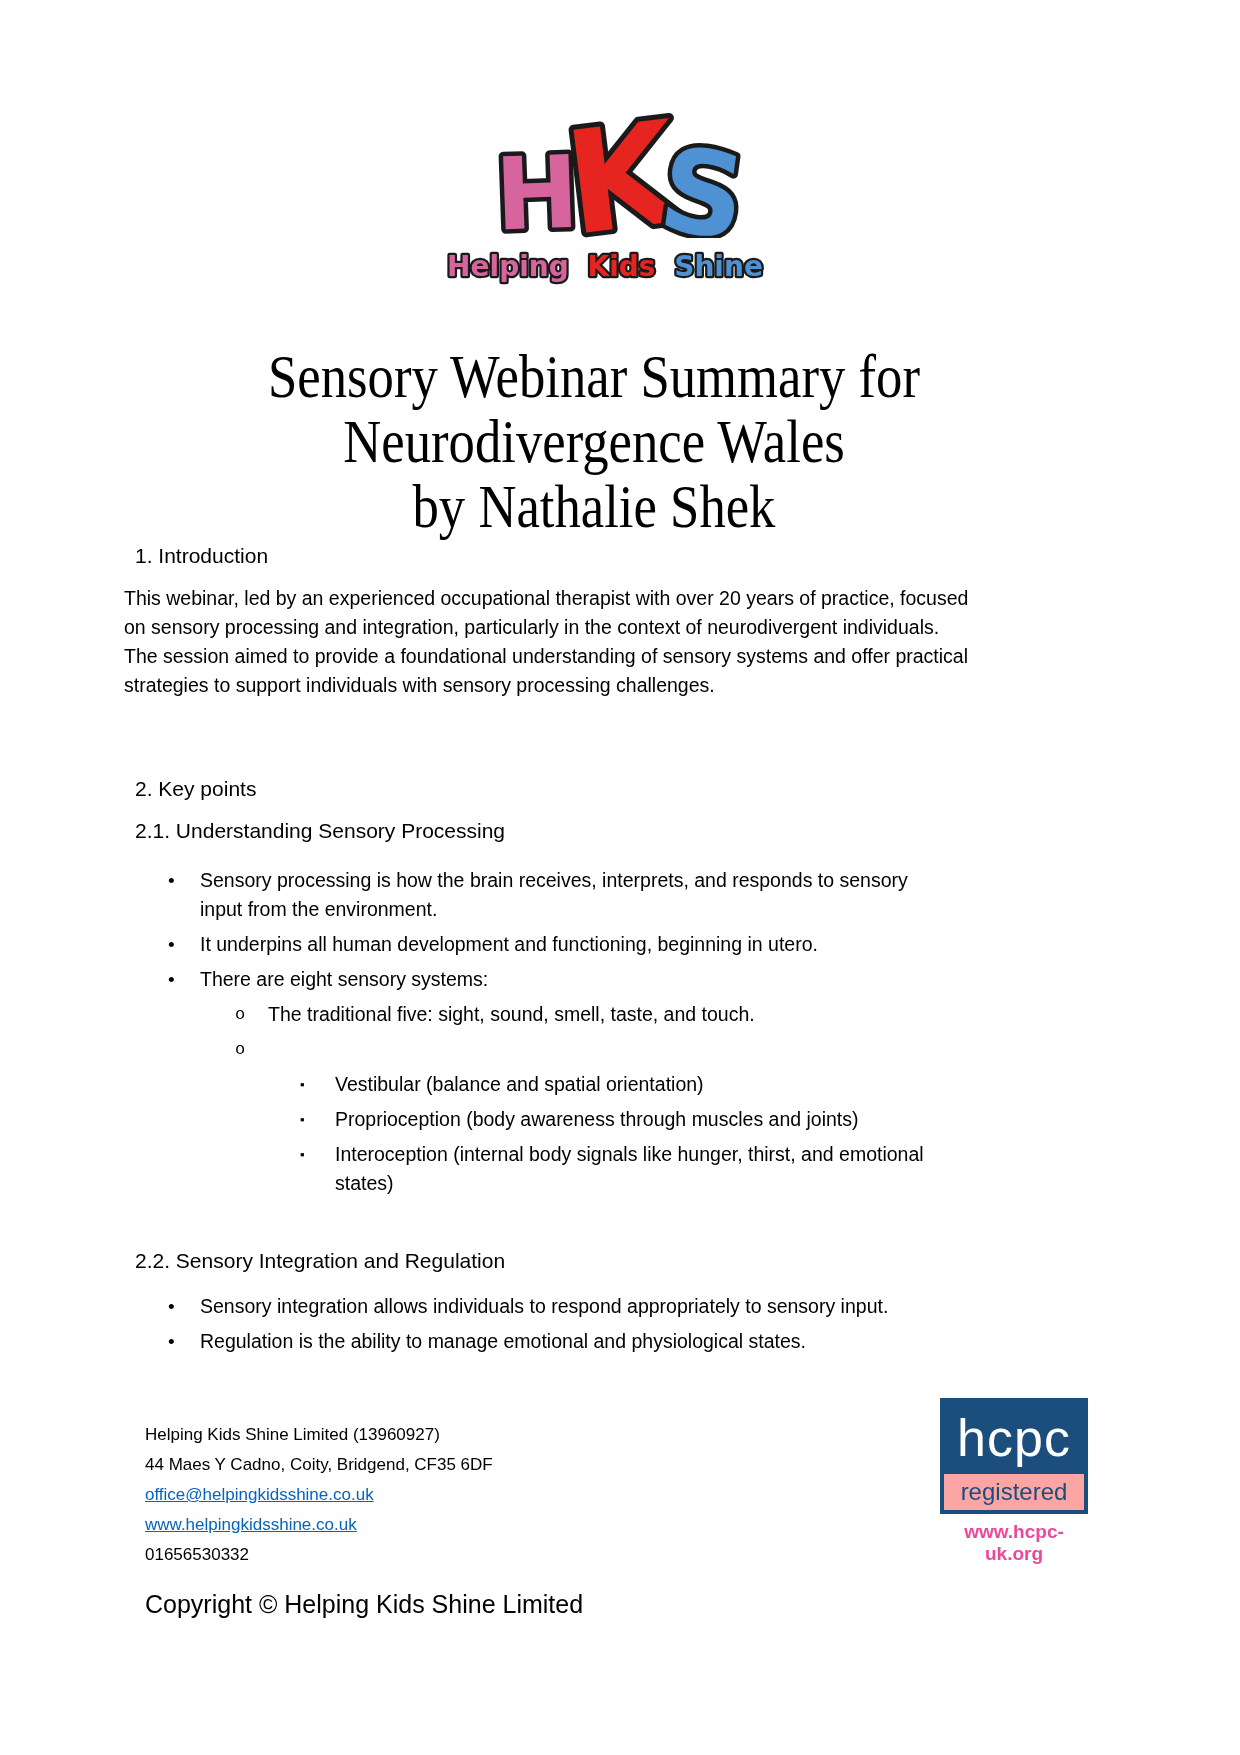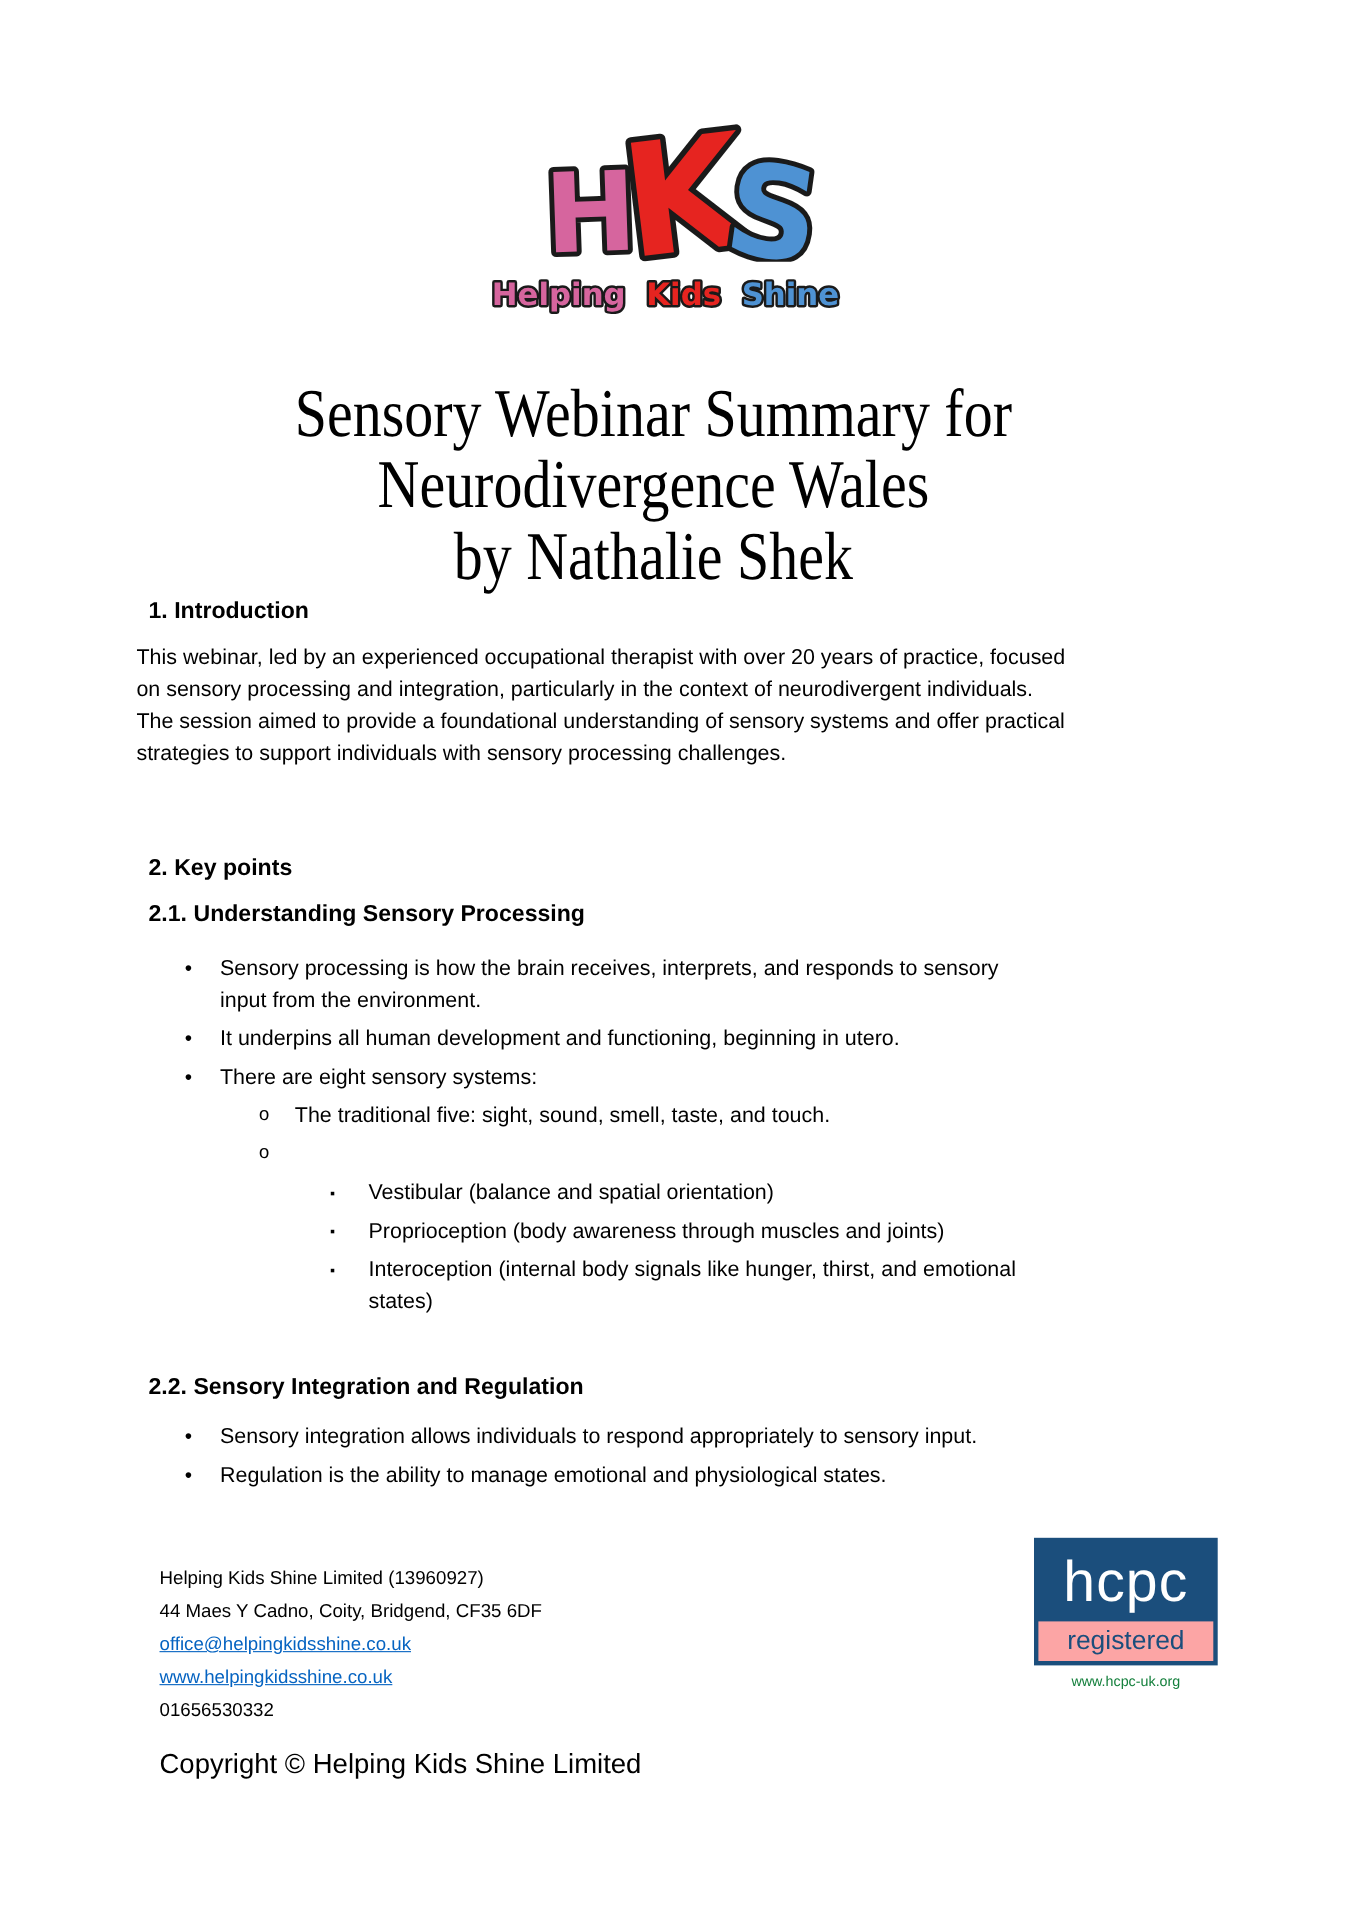--- a/index.html
+++ b/index.html
@@ -16,42 +16,42 @@
   .logo-wrap{position:absolute;left:445px;top:78px;width:330px;text-align:center;}
   
   .doc-title{
     position:absolute;left:174px;top:344px;width:840px;
     font-family:"Liberation Serif",serif;
     font-size:62px;line-height:65px;text-align:center;
     transform:scaleX(0.85);transform-origin:50% 0;
     color:#000;white-space:nowrap;
   }
   
-  .h{position:absolute;left:135px;font-size:21px;font-weight:bold;line-height:26px;}
+  .h{position:absolute;left:135px;font-size:21px;font-weight:normal;line-height:26px;}
   .p{position:absolute;left:124px;font-size:19.5px;line-height:29px;white-space:pre-wrap;}
   
   .list{position:absolute;left:135px;font-size:19.5px;line-height:29px;}
   .b{display:flex;margin-bottom:6px;}
   .b .m{flex:none;text-align:left;}
   .b .t{display:block;}
   .lvl1{padding-left:33px;}  .lvl1 .m{width:32px;font-size:19px;}
   .lvl2{padding-left:100px;} .lvl2 .m{width:33px;font-family:"Liberation Mono",monospace;font-size:17px;}
   .lvl3{padding-left:165px;} .lvl3 .m{width:35px;font-size:13px;}
   .lvl1 .t{width:745px;} .lvl2 .t{width:680px;} .lvl3 .t{width:595px;}
   
   .footer-info{position:absolute;left:145px;top:1420px;font-size:17px;line-height:30px;}
   .footer-info .line{display:block;}
   a.link{color:#0563c1;text-decoration:underline;cursor:pointer;}
   .copyright{position:absolute;left:145px;top:1590px;font-size:25px;}
   
-  .hcpc{position:absolute;left:940px;top:1398px;width:167px;text-align:center;}
+  .hcpc{position:absolute;left:940px;top:1398px;width:148px;text-align:center;}
   .hcpc-box{background:#1b4e7c;padding:4px;box-sizing:border-box;}
   .hcpc-word{color:#ffffff;font-size:52px;line-height:72px;letter-spacing:1px;font-weight:400;}
   .hcpc-band{background:#fca5a5;color:#1b4e7c;font-size:24px;line-height:36px;font-weight:400;}
-  .hcpc-url{color:#15803d;font-size:13px;margin-top:7px;font-weight:400;}
+  .hcpc-url{color:#ec4899;font-size:19px;margin-top:7px;font-weight:700;}
 </style>
 </head>
 <body>
 
 <div class="page">
 
   <div class="logo-wrap">
     <svg width="330" height="160" viewBox="0 0 330 160">
       <g font-family="'DejaVu Sans',sans-serif" font-weight="bold" stroke="#1a1a1a" paint-order="stroke" stroke-linejoin="round">
         <text x="50" y="150" font-size="100" stroke-width="9" transform="rotate(-2 95 110)" fill="#d6659e">H</text>

